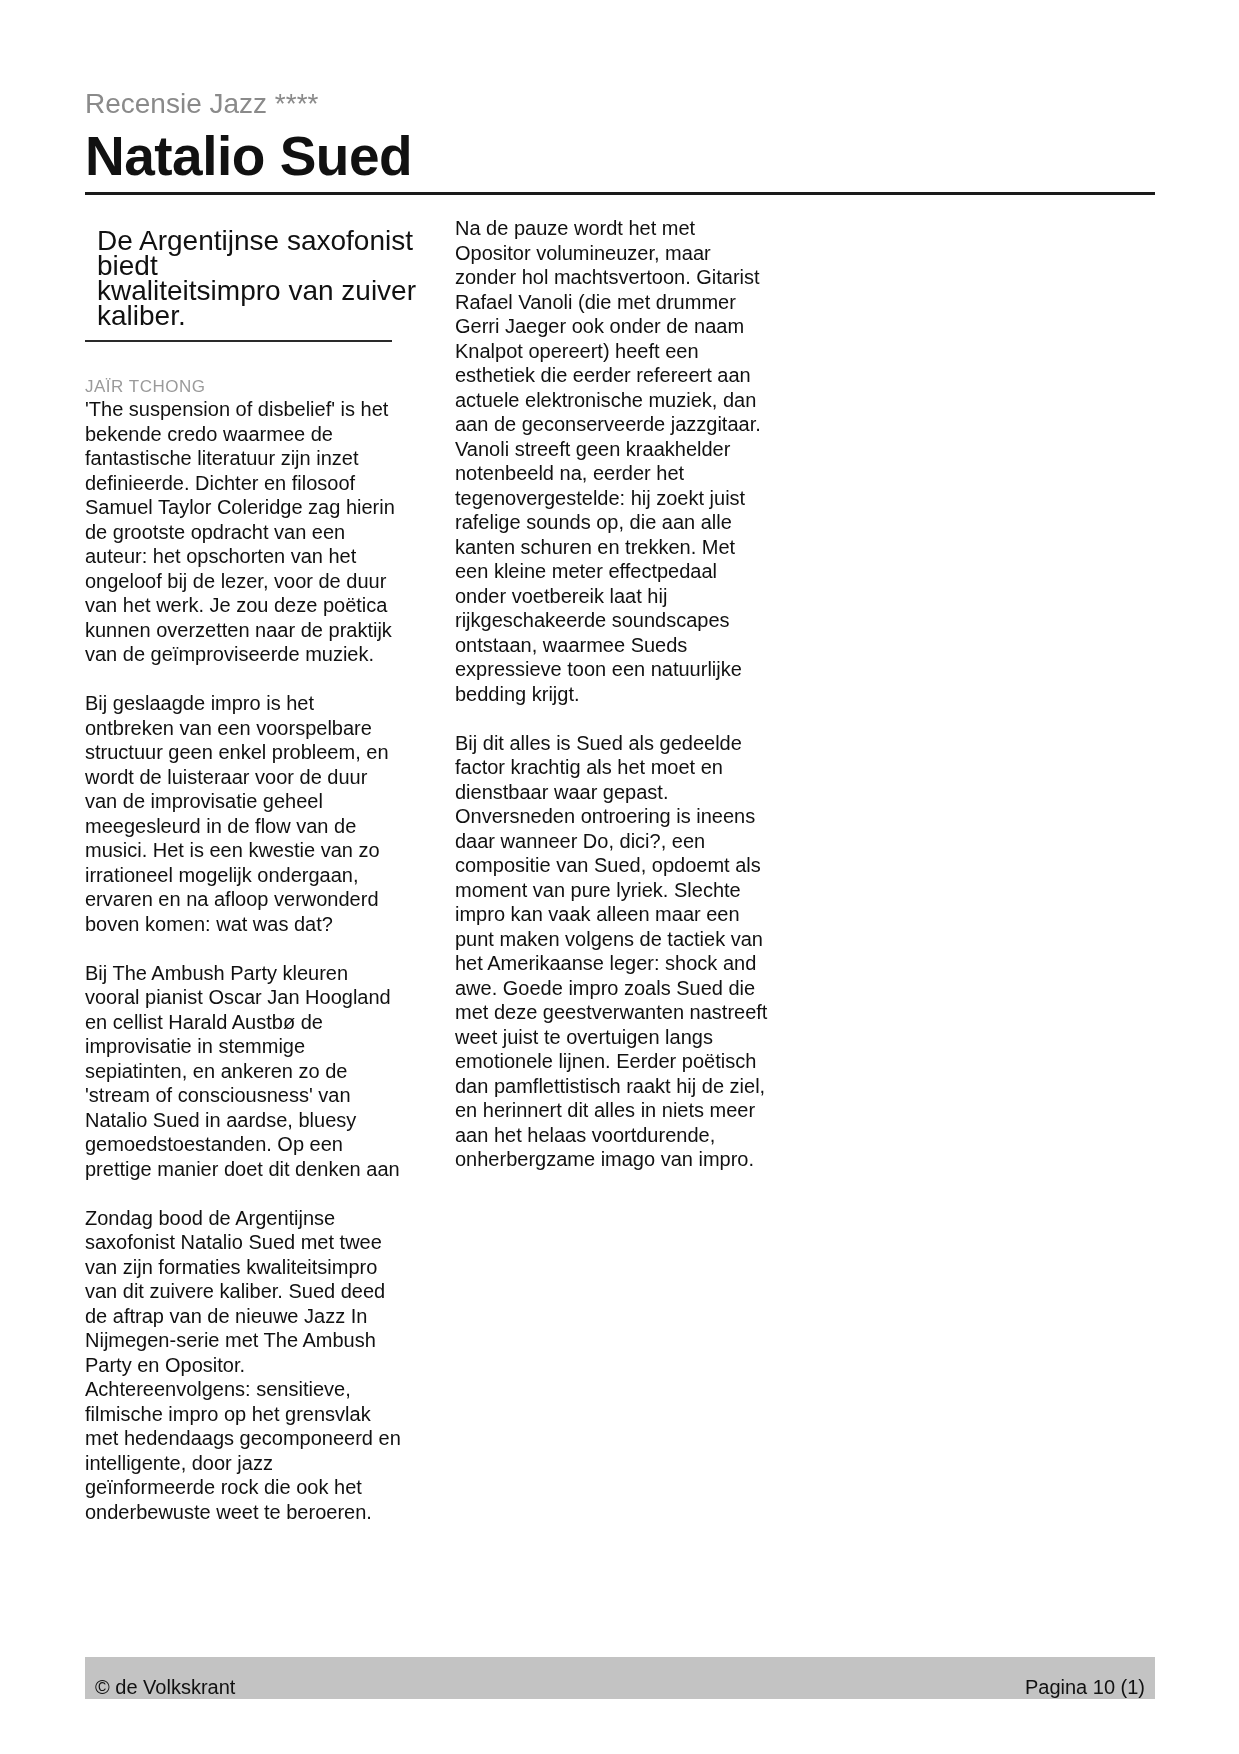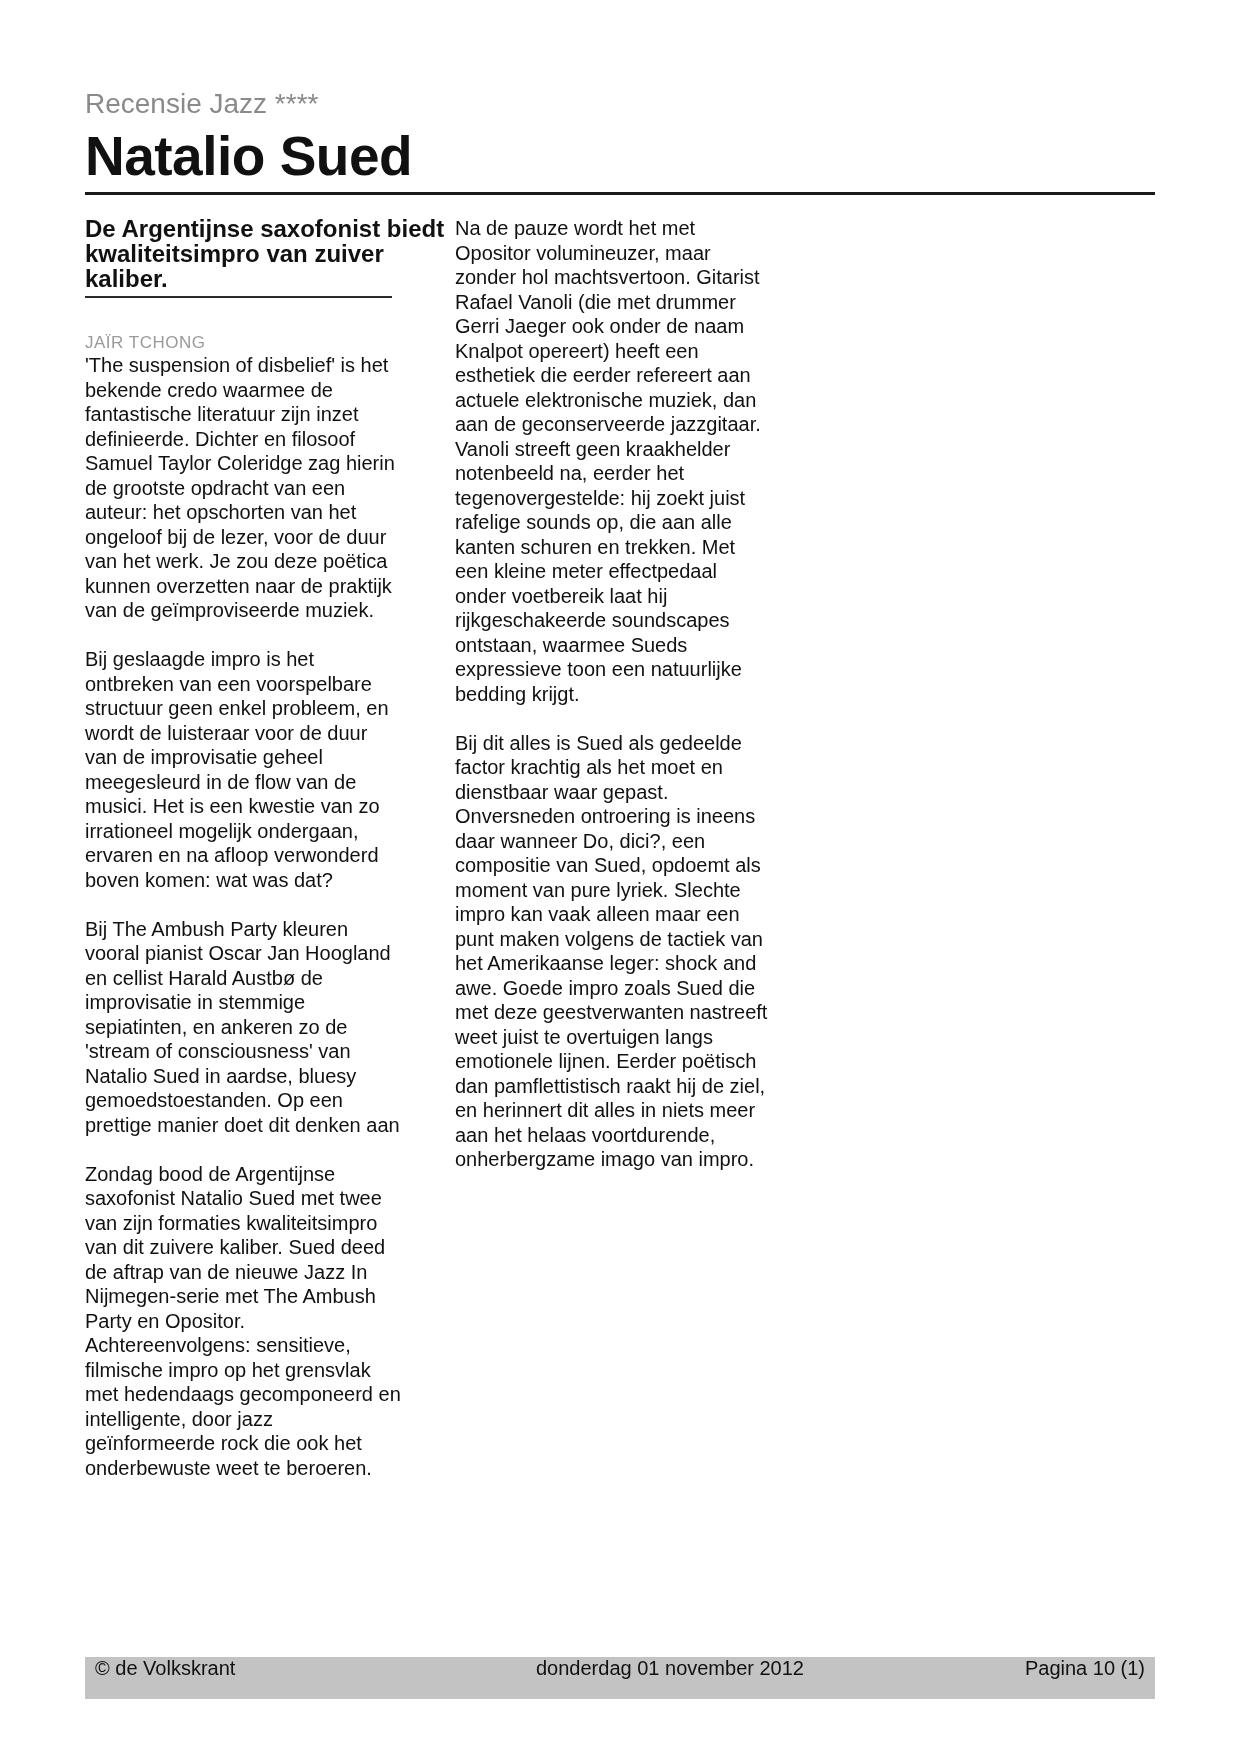--- a/index.html
+++ b/index.html
@@ -36,25 +36,25 @@
   .col-1 { width: 370px; flex: 0 0 370px; }
   .col-2 { width: 360px; flex: 0 0 360px; }
   .info {
     font-size: 20px;
     line-height: 27px;
     font-weight: bold;
     white-space: pre-line;
     margin: 0 0 38px 0;
   }
   .standfirst {
-    font-size: 24px;
+    font-size: 28px;
     line-height: 25px;
-    font-weight: bold;
+    font-weight: normal;
     white-space: pre-line;
-    margin: 0;
+    margin: 12px;
   }
   .standfirst-rule {
     width: 307px;
     height: 2px;
     background: #2a2a2a;
     margin-top: 5px;
   }
   .byline {
     font-size: 17px;
     line-height: 20px;
@@ -70,21 +70,21 @@
   }
   .col-1 .body-par:first-of-type { margin-top: 28px; }
   .footer-bar {
     position: absolute;
     left: 85px;
     top: 1657px;
     width: 1070px;
     height: 42px;
     background: #c3c3c3;
     display: flex;
-    align-items: flex-start;
+    align-items: flex-end;
     justify-content: space-between;
     font-size: 20px;
     color: #111111;
     box-sizing: border-box;
     padding: 0 10px;
   }
   .footer-center { text-align: center; flex: 1; }
   .footer-left  { min-width: 260px; text-align: left; }
   .footer-right { min-width: 160px; text-align: right; }
 </style>
@@ -194,16 +194,15 @@
 en herinnert dit alles in niets meer
 aan het helaas voortdurende,
 onherbergzame imago van impro.</p>
       </div>
 
     </div>
   </div>
 
   <div class="footer-bar">
     <span class="footer-left">© de Volkskrant</span>
-    <span class="footer-center">donderdag 01 november 2012</span>
     <span class="footer-right">Pagina 10 (1)</span>
   </div>
 </div>
 
 </body></html>

